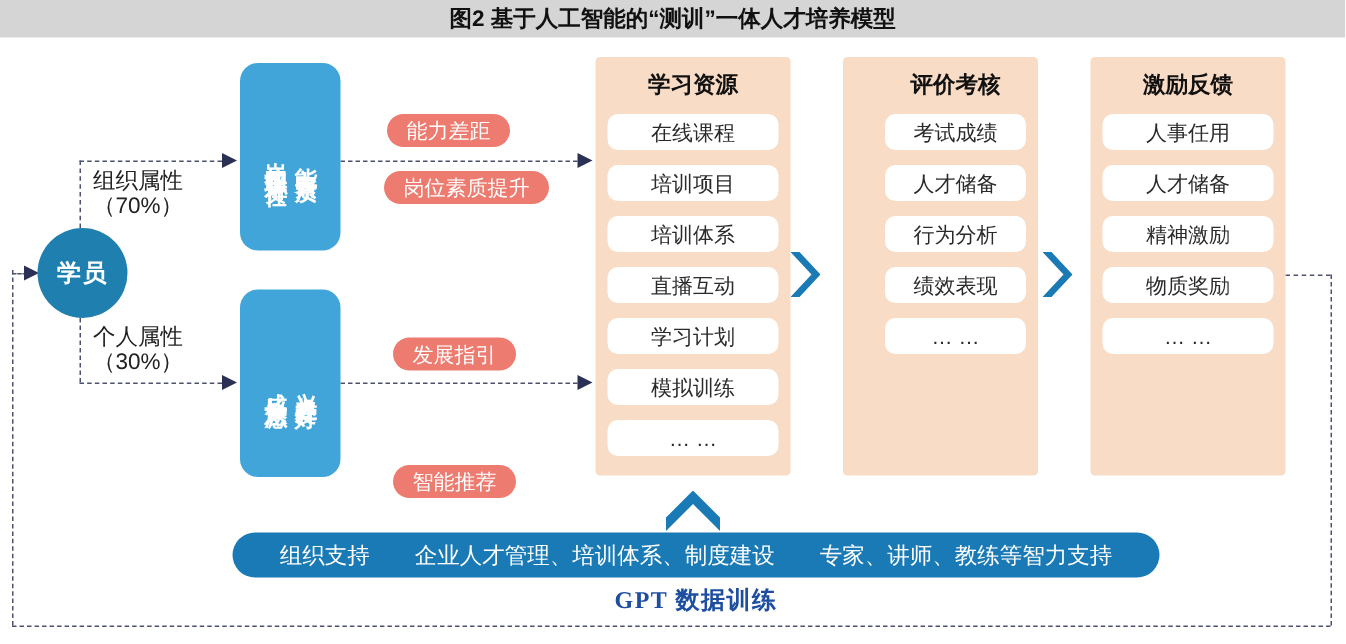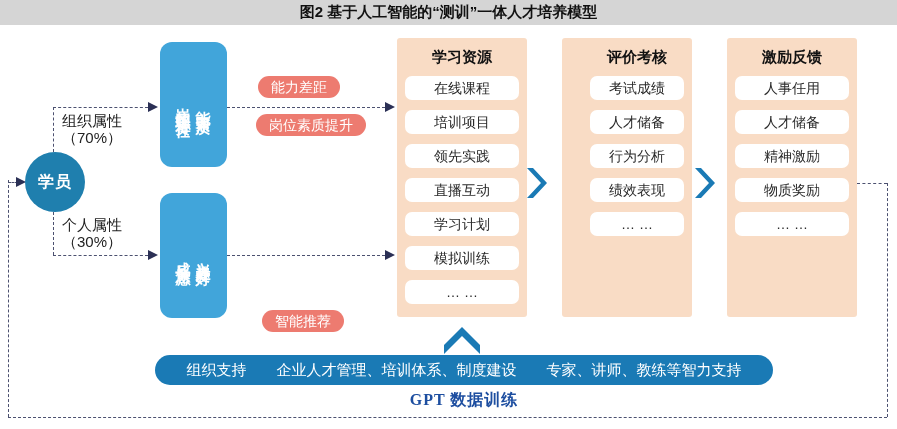--- a/index.html
+++ b/index.html
@@ -96,27 +96,28 @@
     <span class="vcol">岗位任职责任</span>
     <span class="vcol">能力素质</span>
   </div>
   <div class="dim dim-2">
     <span class="vcol">成长意愿</span>
     <span class="vcol">兴趣爱好</span>
   </div>
 
   <div class="pill pill-gap">能力差距</div>
   <div class="pill pill-improve">岗位素质提升</div>
+  <div class="pill pill-guide">发展指引</div>
   <div class="pill pill-recommend">智能推荐</div>
 
   <div class="panel panel-1">
     <div class="panel-title">学习资源</div>
     <div class="card">在线课程</div>
     <div class="card">培训项目</div>
-    <div class="card">领先实践</div>
+    <div class="card">培训体系</div>
     <div class="card">直播互动</div>
     <div class="card">学习计划</div>
     <div class="card">模拟训练</div>
     <div class="card">… …</div>
   </div>
 
   <div class="panel panel-2">
     <div class="panel-title">评价考核</div>
     <div class="card">考试成绩</div>
     <div class="card">人才储备</div>

